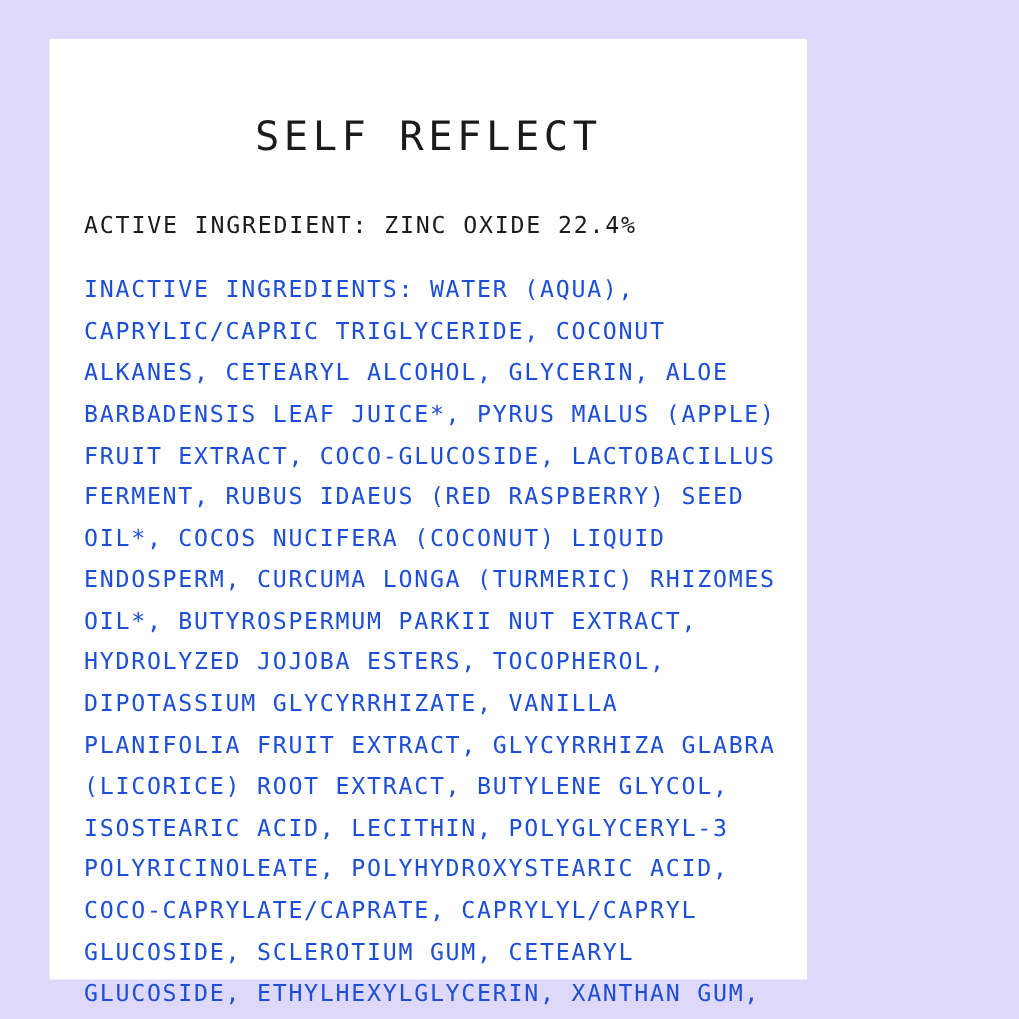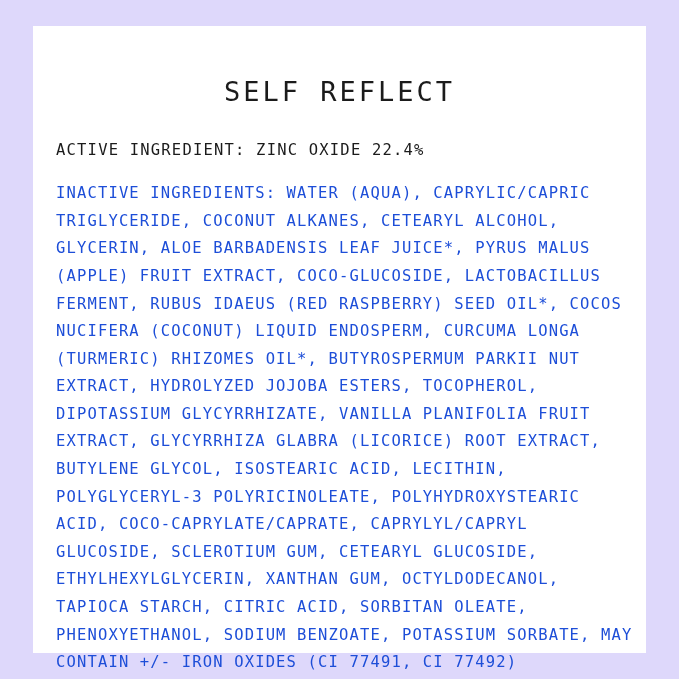--- a/index.html
+++ b/index.html
@@ -10,21 +10,21 @@
     width: 679px;
     height: 679px;
     background: #ded8fb;
     font-family: "DejaVu Sans Mono", monospace;
     overflow: hidden;
   }
   .page {
     position: absolute;
     left: 33px;
     top: 26px;
-    width: 613px;
+    width: 505px;
     height: 627px;
     background: #ffffff;
     box-sizing: border-box;
   }
   .title {
     text-align: center;
     font-size: 27px;
     letter-spacing: 3px;
     color: #1b1b1b;
     margin-top: 50px;

